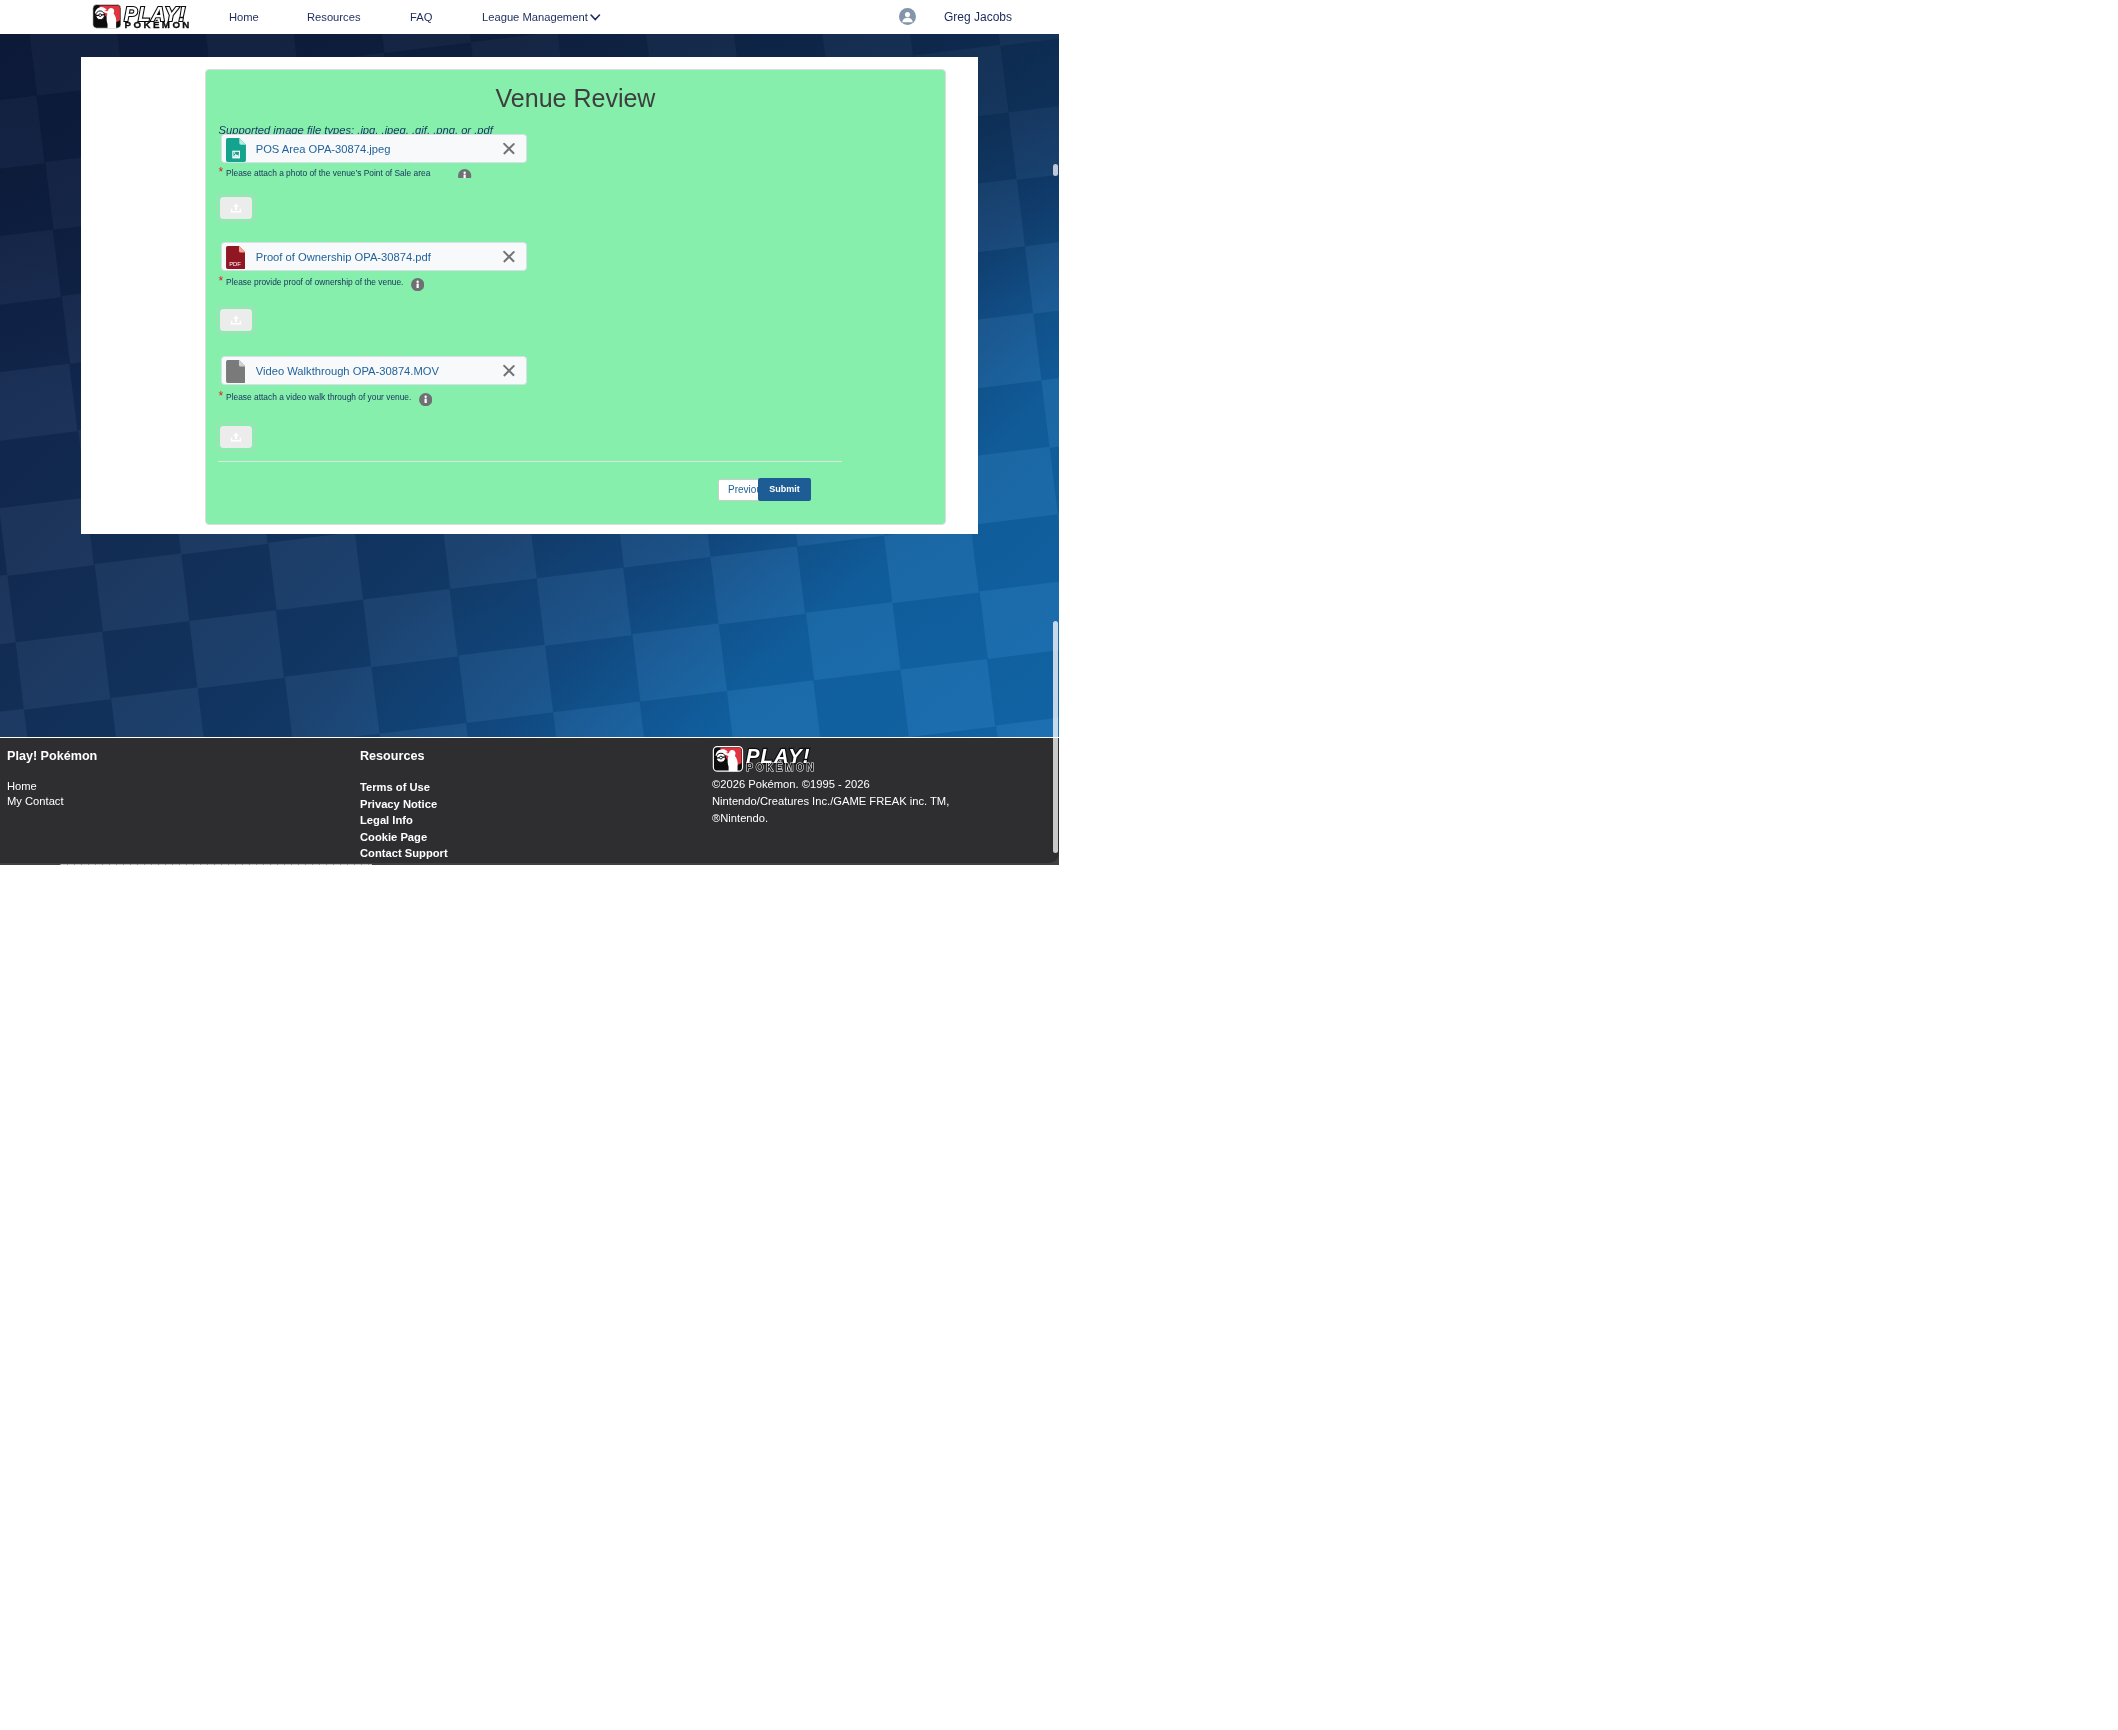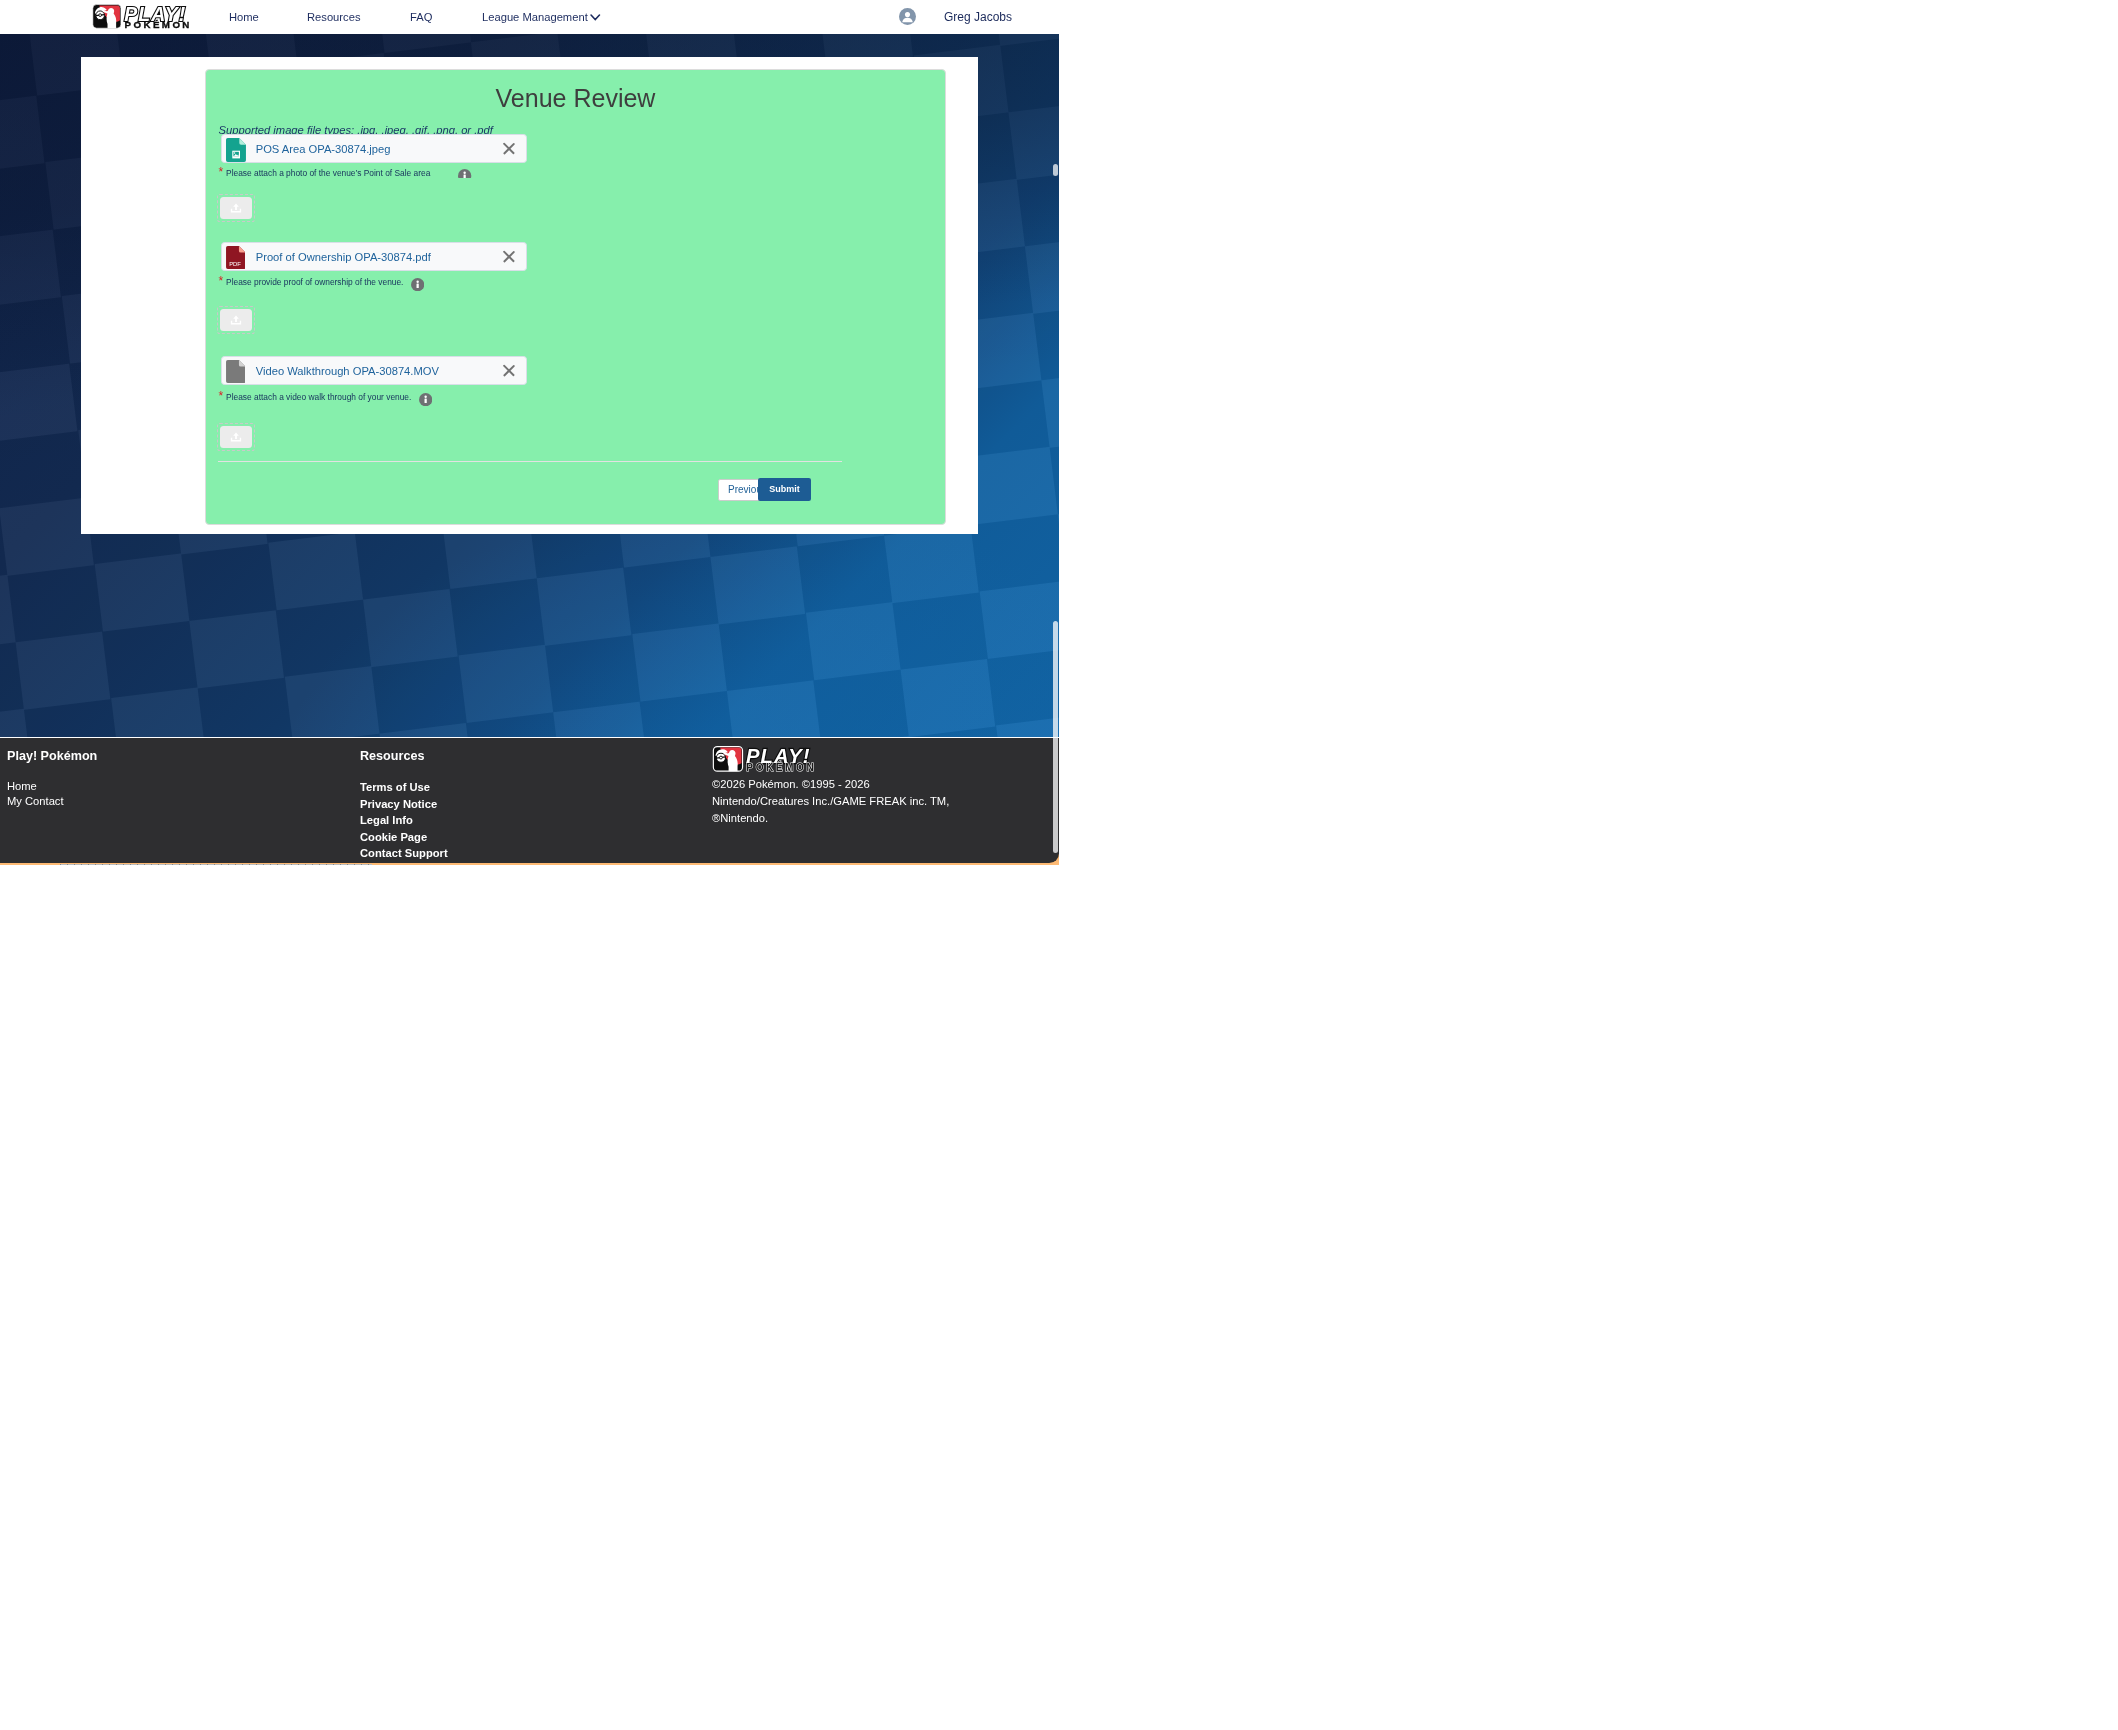--- a/index.html
+++ b/index.html
@@ -44,21 +44,21 @@
 .upl .inner { width:100%; height:100%; background:#ececec; border-radius:3.5px; position:relative; }
 .upl svg { position:absolute; left:50%; top:50%; transform:translate(-50%,-50%); }
 
 .clip1 { position:absolute; left:0; top:64px; width:100%; height:44px; overflow:hidden; }
 .hr { position:absolute; left:12px; top:391px; width:624px; height:0.7px; background:#e2e2e2; }
 .btn { position:absolute; font-family:"Liberation Sans", sans-serif; border-radius:2.1px; text-align:center; cursor:pointer; }
 .btn.prev { left:512px; top:409px; width:59px; height:22px; background:#fff; border:0.7px solid #ccc; color:#1e5f96; font-size:10px; line-height:20.3px; }
 .btn.subm { left:552px; top:408px; width:53px; height:23px; background:#1d5c94; border:0; color:#fff; font-size:9px; font-weight:bold; line-height:23px; }
 
 
-.footwrap { position:absolute; left:0; top:738px; width:1059px; height:128px; background:#fdba74; z-index:4; }
+.footwrap { position:absolute; left:0; top:738px; width:1059px; height:128px; background:#404040; z-index:4; }
 .foot { position:absolute; left:0; top:0; width:1059px; height:125px; background:#2e2e30; border-bottom-right-radius:9.8px; color:#fff; }
 .foot h3 { position:absolute; top:11.2px; font-size:12.6px; font-weight:bold; }
 .foot a { display:block; color:#fff; text-decoration:none; font-size:11.2px; }
 .fcol1 { position:absolute; left:7px; top:41px; }
 .fcol1 a { line-height:15px; }
 .fcol2 { position:absolute; left:360px; top:41px;font-weight:bold; }
 .fcol2 a { line-height:16.5px; }
 .fcopy { position:absolute; left:712px; top:38px; font-size:11.2px; line-height:17px; color:#fff; }
 .botstrip { position:absolute; left:60px; top:126px; width:312px; height:1.8px; background:#bdbdbd;
   background-image:repeating-linear-gradient(90deg, rgba(40,40,40,0.35) 0 1.4px, transparent 1.4px 7px); }

